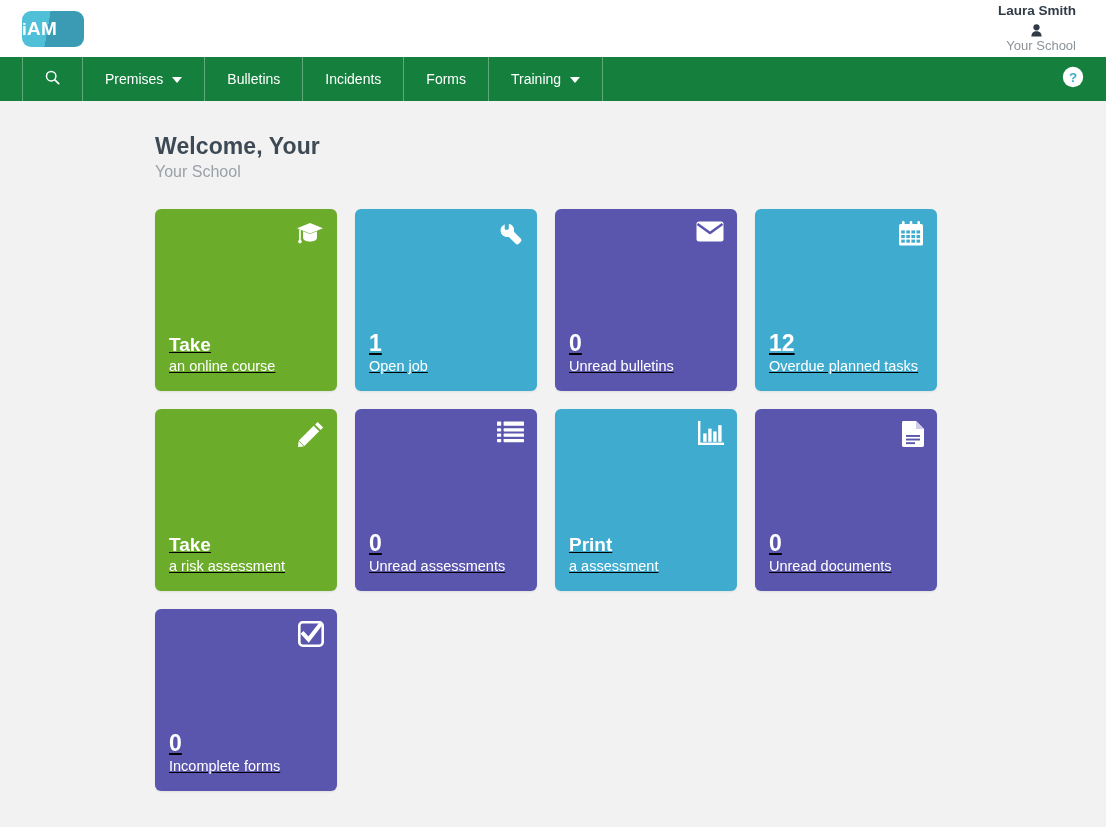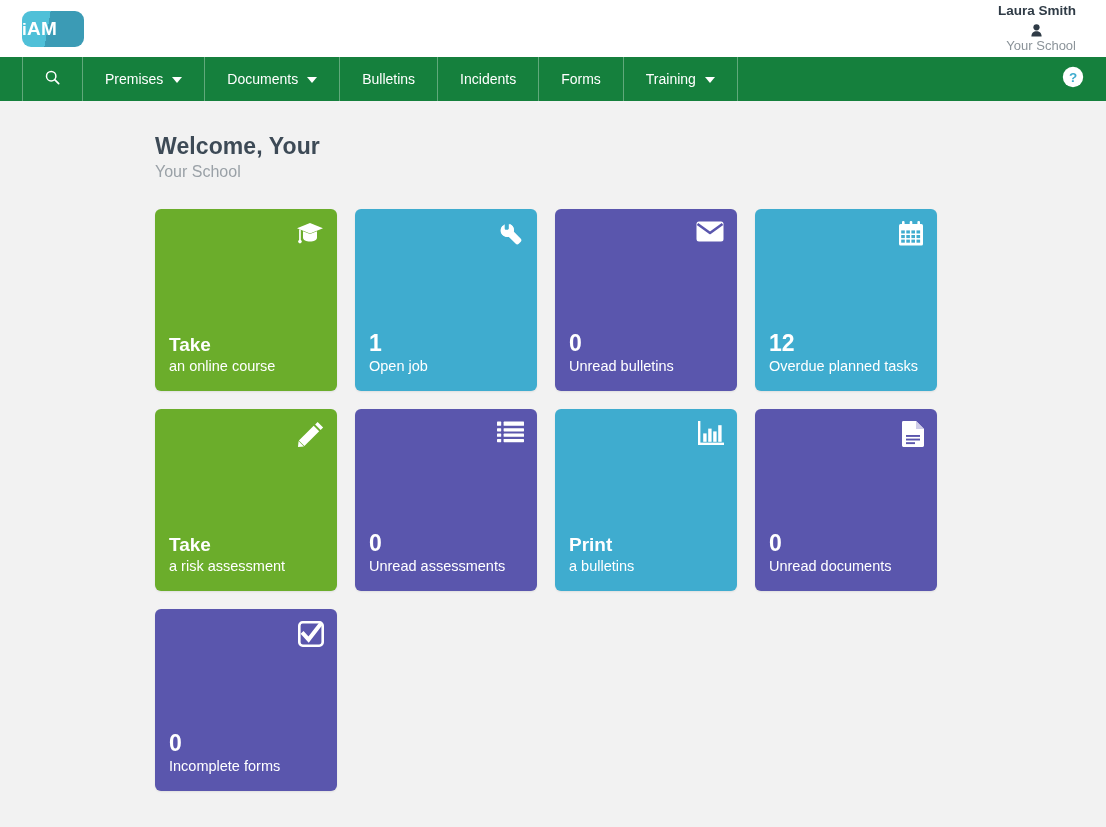--- a/index.html
+++ b/index.html
@@ -133,20 +133,21 @@
   .tile {
     height: 182px;
     border-radius: 6px;
     position: relative;
     padding: 13px 14px 14px 14px;
     display: flex;
     flex-direction: column;
     justify-content: flex-end;
     cursor: pointer;
     box-shadow: 0 1px 2px rgba(0,0,0,0.08);
+    text-decoration: underline;
   }
   .tile.green  { background: #6bad2b; }
   .tile.teal   { background: #3faccf; }
   .tile.purple { background: #5a56ad; }
 
   .tile-icon {
     position: absolute;
     top: 12px;
     right: 13px;
     width: 30px;
@@ -212,24 +213,20 @@
           <line x1="10.3" y1="10.3" x2="14.6" y2="14.6" stroke="#ffffff" stroke-width="1.8" stroke-linecap="round"></line>
         </svg>
       </span>
     </div>
 
     <div class="nav-item">
       <span>Premises</span>
       <span class="caret"></span>
     </div>
 
-    <div class="nav-item">
-      <span>Documents</span>
-      <span class="caret"></span>
-    </div>
 
     <div class="nav-item">
       <span>Bulletins</span>
     </div>
 
     <div class="nav-item">
       <span>Incidents</span>
     </div>
 
     <div class="nav-item">
@@ -375,21 +372,21 @@
           <g fill="#ffffff">
             <rect x="5.2" y="12.4" width="3.4" height="8.4"></rect>
             <rect x="10.2" y="7.6" width="3.4" height="13.2"></rect>
             <rect x="15.2" y="10.4" width="3.4" height="10.4"></rect>
             <rect x="20.2" y="4.2" width="3.4" height="16.6"></rect>
           </g>
         </svg>
       </div>
 
       <div class="tile-title">Print</div>
-      <div class="tile-sub">a bulletins</div>
+      <div class="tile-sub">a assessment</div>
     </div>
 
     <div class="tile purple">
       <div class="tile-icon">
         <svg width="22" height="26" viewBox="0 0 22 26">
           <path d="M0 1.4 C0 0.6 0.6 0 1.4 0 L14 0 L22 8 L22 24.6 C22 25.4 21.4 26 20.6 26 L1.4 26 C0.6 26 0 25.4 0 24.6 Z" fill="#ffffff"></path>
           <path d="M14 0 L22 8 L14 8 Z" fill="#cfcde9"></path>
           <g fill="#5a56ad">
             <rect x="4" y="14" width="14" height="1.9"></rect>
             <rect x="4" y="17.6" width="14" height="1.9"></rect>

